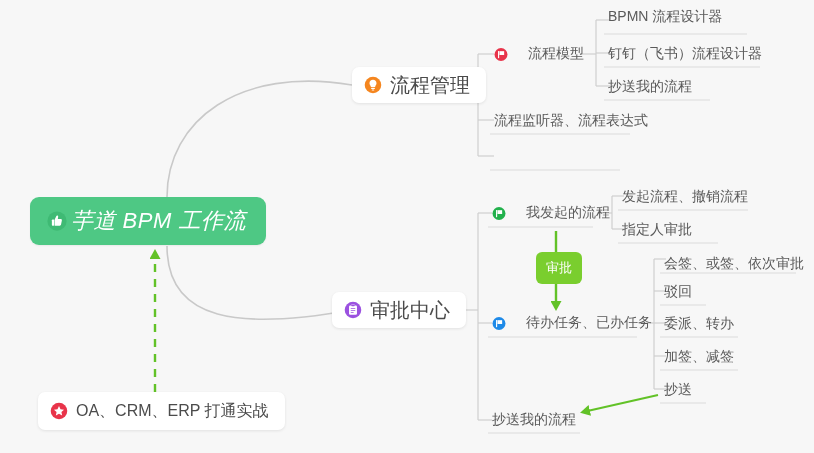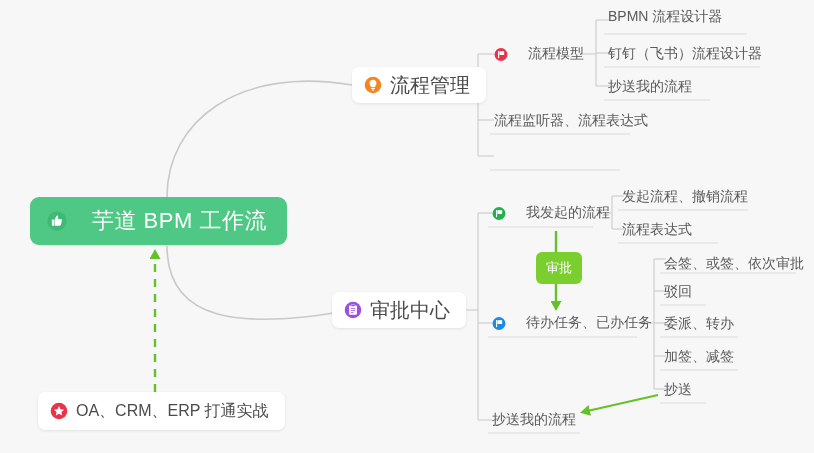--- a/index.html
+++ b/index.html
@@ -43,21 +43,21 @@
   .root-node {
     background: #4ec884;
     border-radius: 9px;
     padding: 0 20px 0 16px;
     height: 48px;
     color: #ffffff;
     font-size: 22px;
     letter-spacing: 0.5px;
     box-shadow: 0 1px 2px rgba(0,0,0,0.06);
   }
-  .root-label { margin-left: 24px; }
+  .root-label { margin-left: 3px; font-style: italic; }
 
   
   .card-node {
     background: #ffffff;
     border-radius: 7px;
     height: 36px;
     padding: 0 16px 0 12px;
     font-size: 20px;
     color: #4b4b4b;
     box-shadow: 0 1px 3px rgba(0,0,0,0.09);
@@ -245,21 +245,21 @@
         <path d="M6.2 4.2 L11.6 4.2 L11.6 8.6 L6.2 8.6 Z" fill="#ffffff"></path>
       </svg>
     </span>
     <span class="leaf-label">我发起的流程</span>
   </div>
 
   <div class="node leaf-node" style="left:618px; top:184px;">
     <span class="leaf-label">发起流程、撤销流程</span>
   </div>
   <div class="node leaf-node" style="left:618px; top:217px;">
-    <span class="leaf-label">流程表达式</span>
+    <span class="leaf-label">指定人审批</span>
   </div>
 
   <div class="node tag-node" style="left:536px; top:252px;">
     <span>审批</span>
   </div>
 
   <div class="node leaf-node with-icon" style="left:490px; top:310px;">
     <span class="icon icon-14">
       <svg viewBox="0 0 16 16" width="15" height="15" xmlns="http://www.w3.org/2000/svg">
         <circle cx="8" cy="8" r="7.4" fill="#1e8ae8"></circle>

